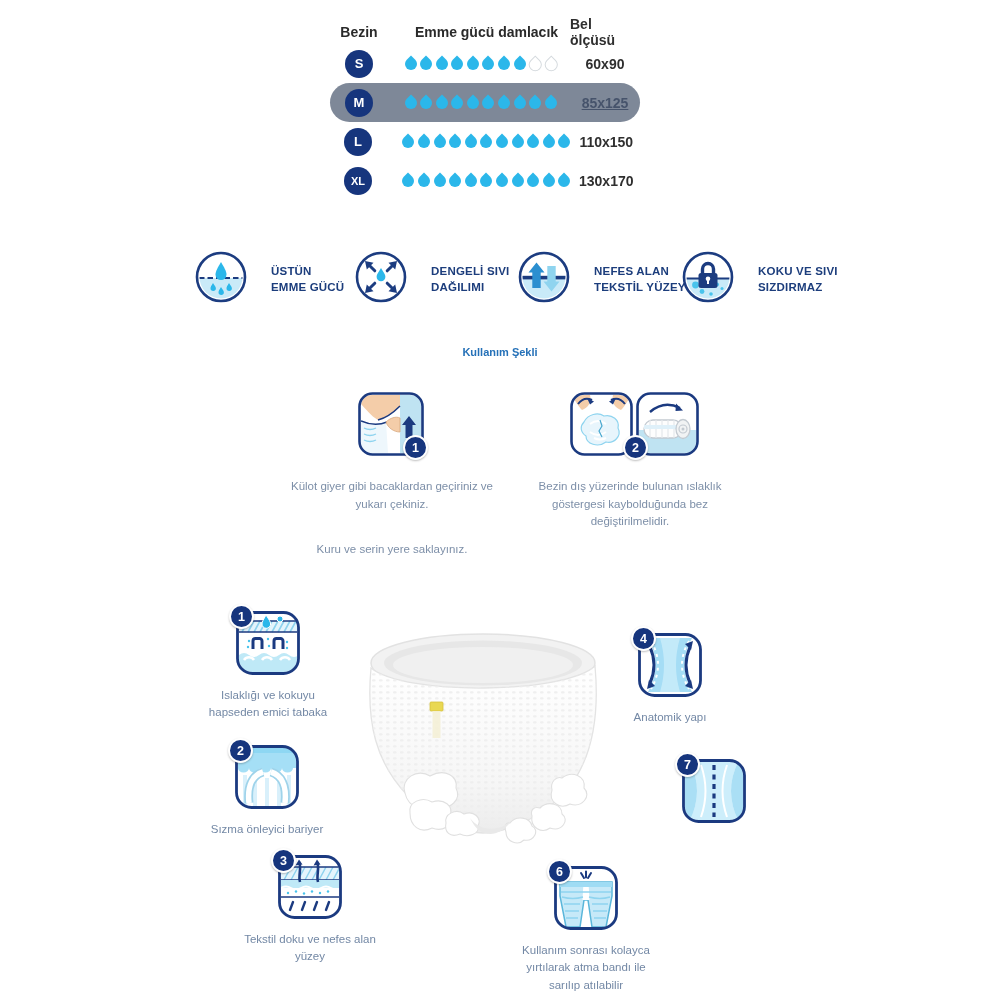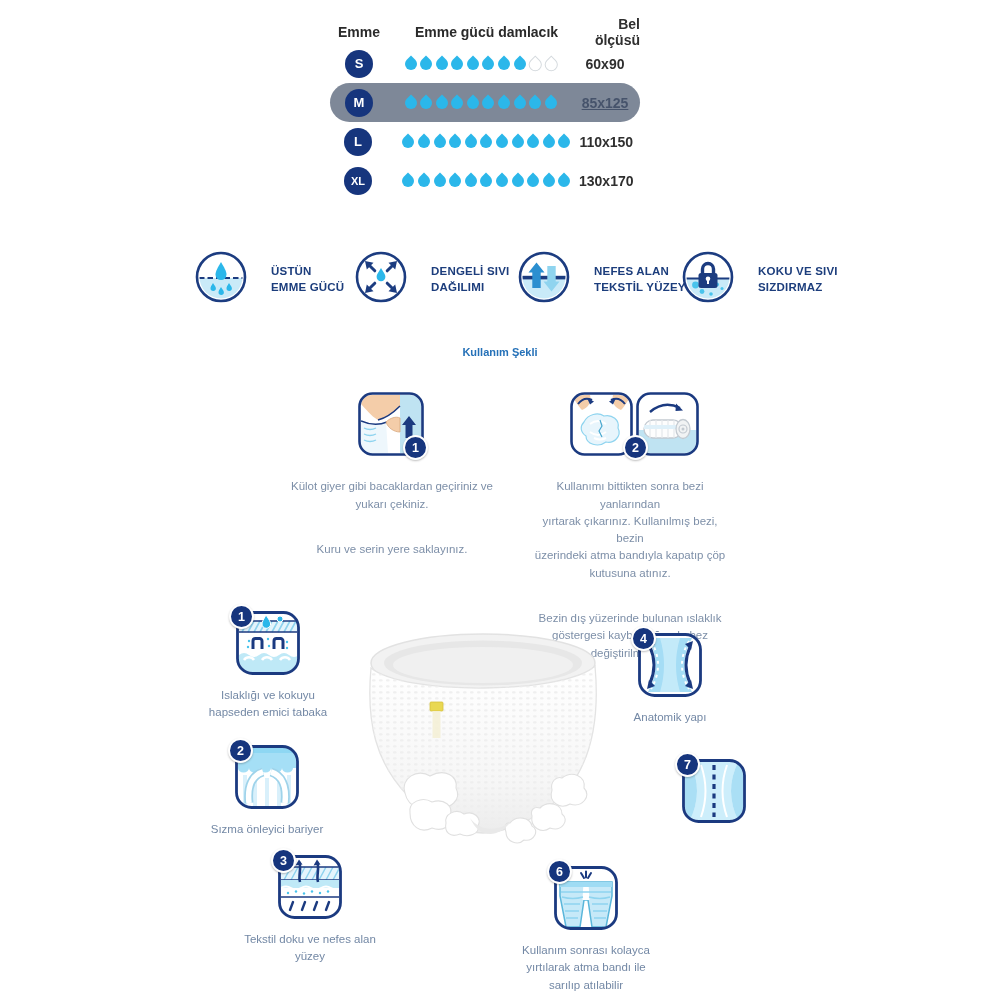--- a/index.html
+++ b/index.html
@@ -4,21 +4,21 @@
 <style>
   html,body{margin:0;padding:0;background:#fff;}
   .page{position:relative;width:1000px;height:1000px;background:#fff;overflow:hidden;
         font-family:"Liberation Sans", sans-serif;}
 
   
   .size-table{position:absolute;left:330px;top:20px;width:310px;}
   .thead{display:flex;align-items:center;height:24px;font-size:14px;font-weight:bold;color:#2a2a2a;}
   .thead .col-size{width:58px;text-align:center;}
   .thead .col-drops{flex:1;text-align:center;}
-  .thead .col-waist{width:70px;text-align:right;}
+  .thead .col-waist{width:70px;text-align:left;}
   .trow{display:flex;align-items:center;height:39px;}
   .trow.highlighted{background:#7e8898;border-radius:20px;}
   .col-size{width:58px;display:flex;justify-content:center;}
   .col-drops{flex:1;display:flex;align-items:center;padding-left:15px;}
   .col-waist{width:70px;text-align:center;font-size:14px;font-weight:bold;color:#2f2f2f;}
   .trow.highlighted .col-waist{color:#46536b;text-decoration:underline;}
   .size-circle{width:28px;height:28px;border-radius:50%;background:#16357d;color:#fff;
        display:flex;align-items:center;justify-content:center;font-weight:bold;font-size:13px;}
   .size-circle.xl{font-size:11px;}
   .drop-wrap{position:relative;width:15.6px;height:19px;flex:0 0 auto;}
@@ -55,21 +55,21 @@
   
   .product{position:absolute;left:350px;top:618px;}
 </style>
 </head>
 <body>
 
 <div class="page">
 
   <div class="size-table">
     <div class="thead">
-      <div class="col-size">Emme</div>
+      <div class="col-size">Bezin</div>
       <div class="col-drops" style="display:block;">Emme gücü damlacık</div>
       <div class="col-waist">Bel ölçüsü</div>
     </div>
 
     <div class="trow">
       <div class="col-size">
           <div class="size-circle">S</div>
         </div>
       <div class="col-drops">
           <span class="drop-wrap">
@@ -383,24 +383,20 @@
     </svg>
     <div class="badge" style="left:53px;bottom:-4px;">2</div>
   </div>
 
   <div class="step-text step-text-left">
     <p>Külot giyer gibi bacaklardan geçiriniz ve
 yukarı çekiniz.</p>
     <p>Kuru ve serin yere saklayınız.</p>
   </div>
   <div class="step-text step-text-right">
-    <p>Kullanımı bittikten sonra bezi yanlarından
-yırtarak çıkarınız. Kullanılmış bezi, bezin
-üzerindeki atma bandıyla kapatıp çöp
-kutusuna atınız.</p>
     <p>Bezin dış yüzerinde bulunan ıslaklık
 göstergesi kaybolduğunda bez
 değiştirilmelidir.</p>
   </div>
 
   <div class="product">
     <svg width="265" height="230" viewBox="0 0 265 230">
       <defs>
         <linearGradient id="dg" x1="0" y1="0" x2="0" y2="1">
           <stop offset="0" stop-color="#ffffff"></stop>

